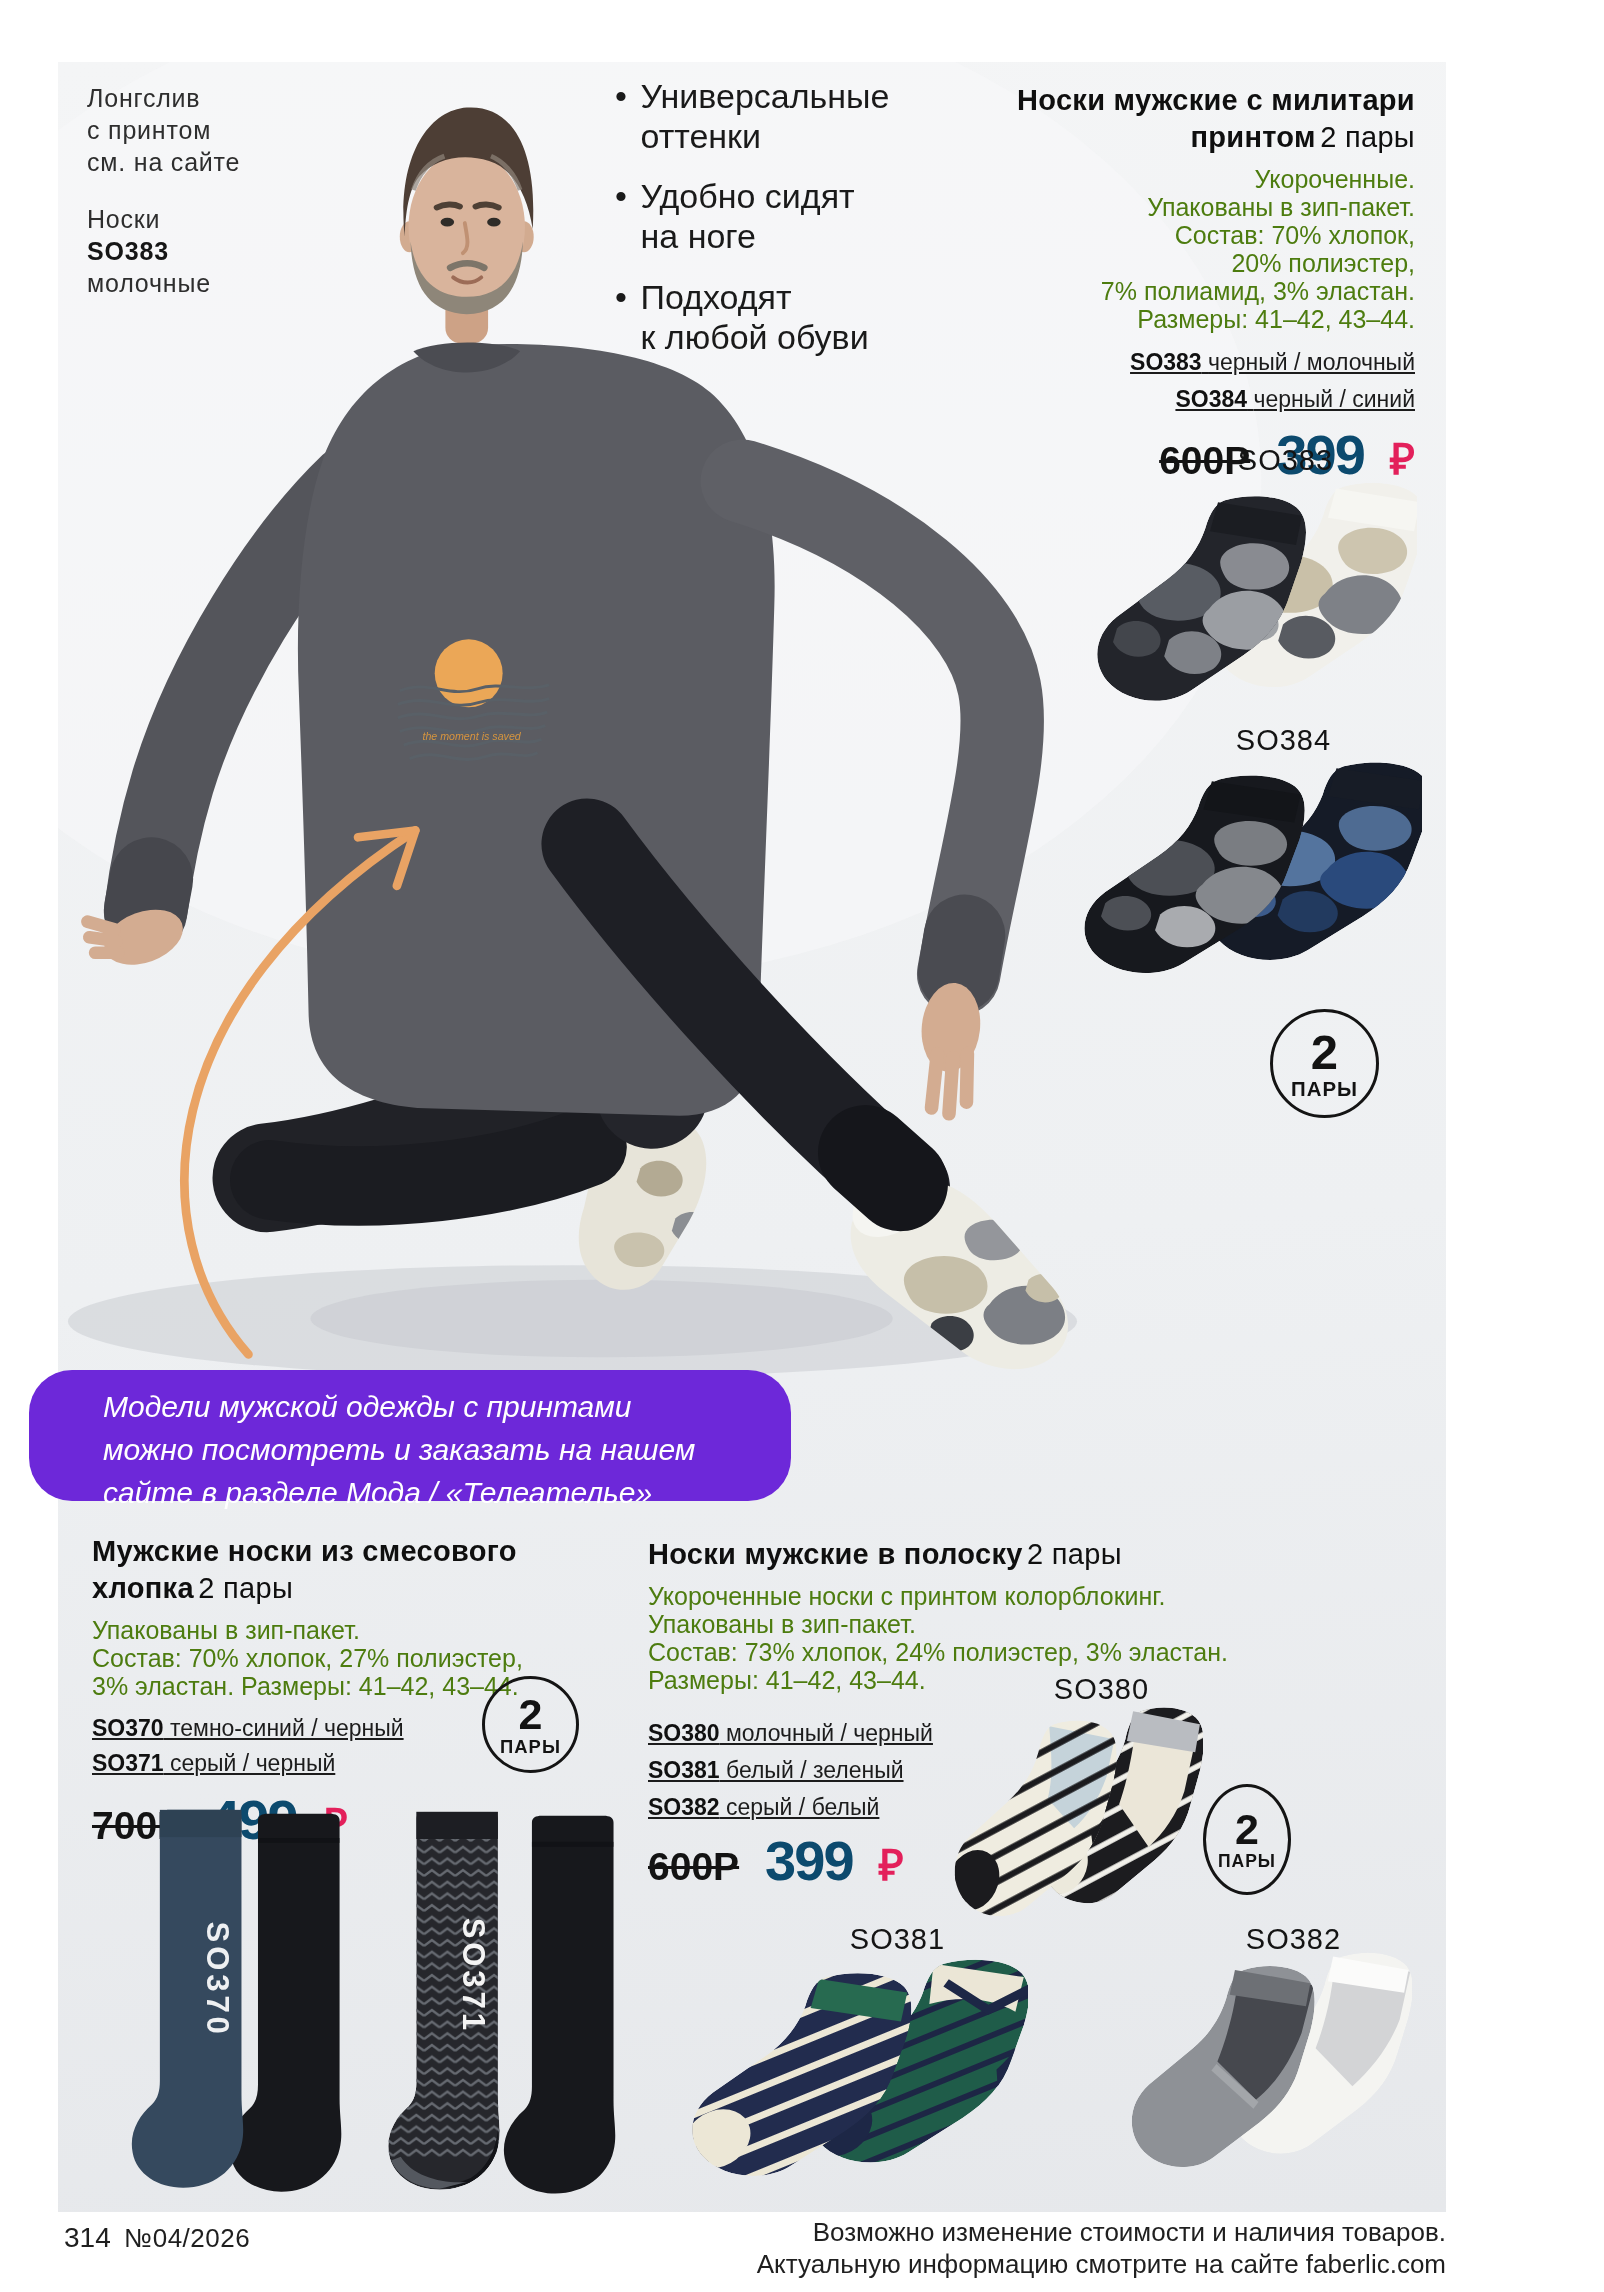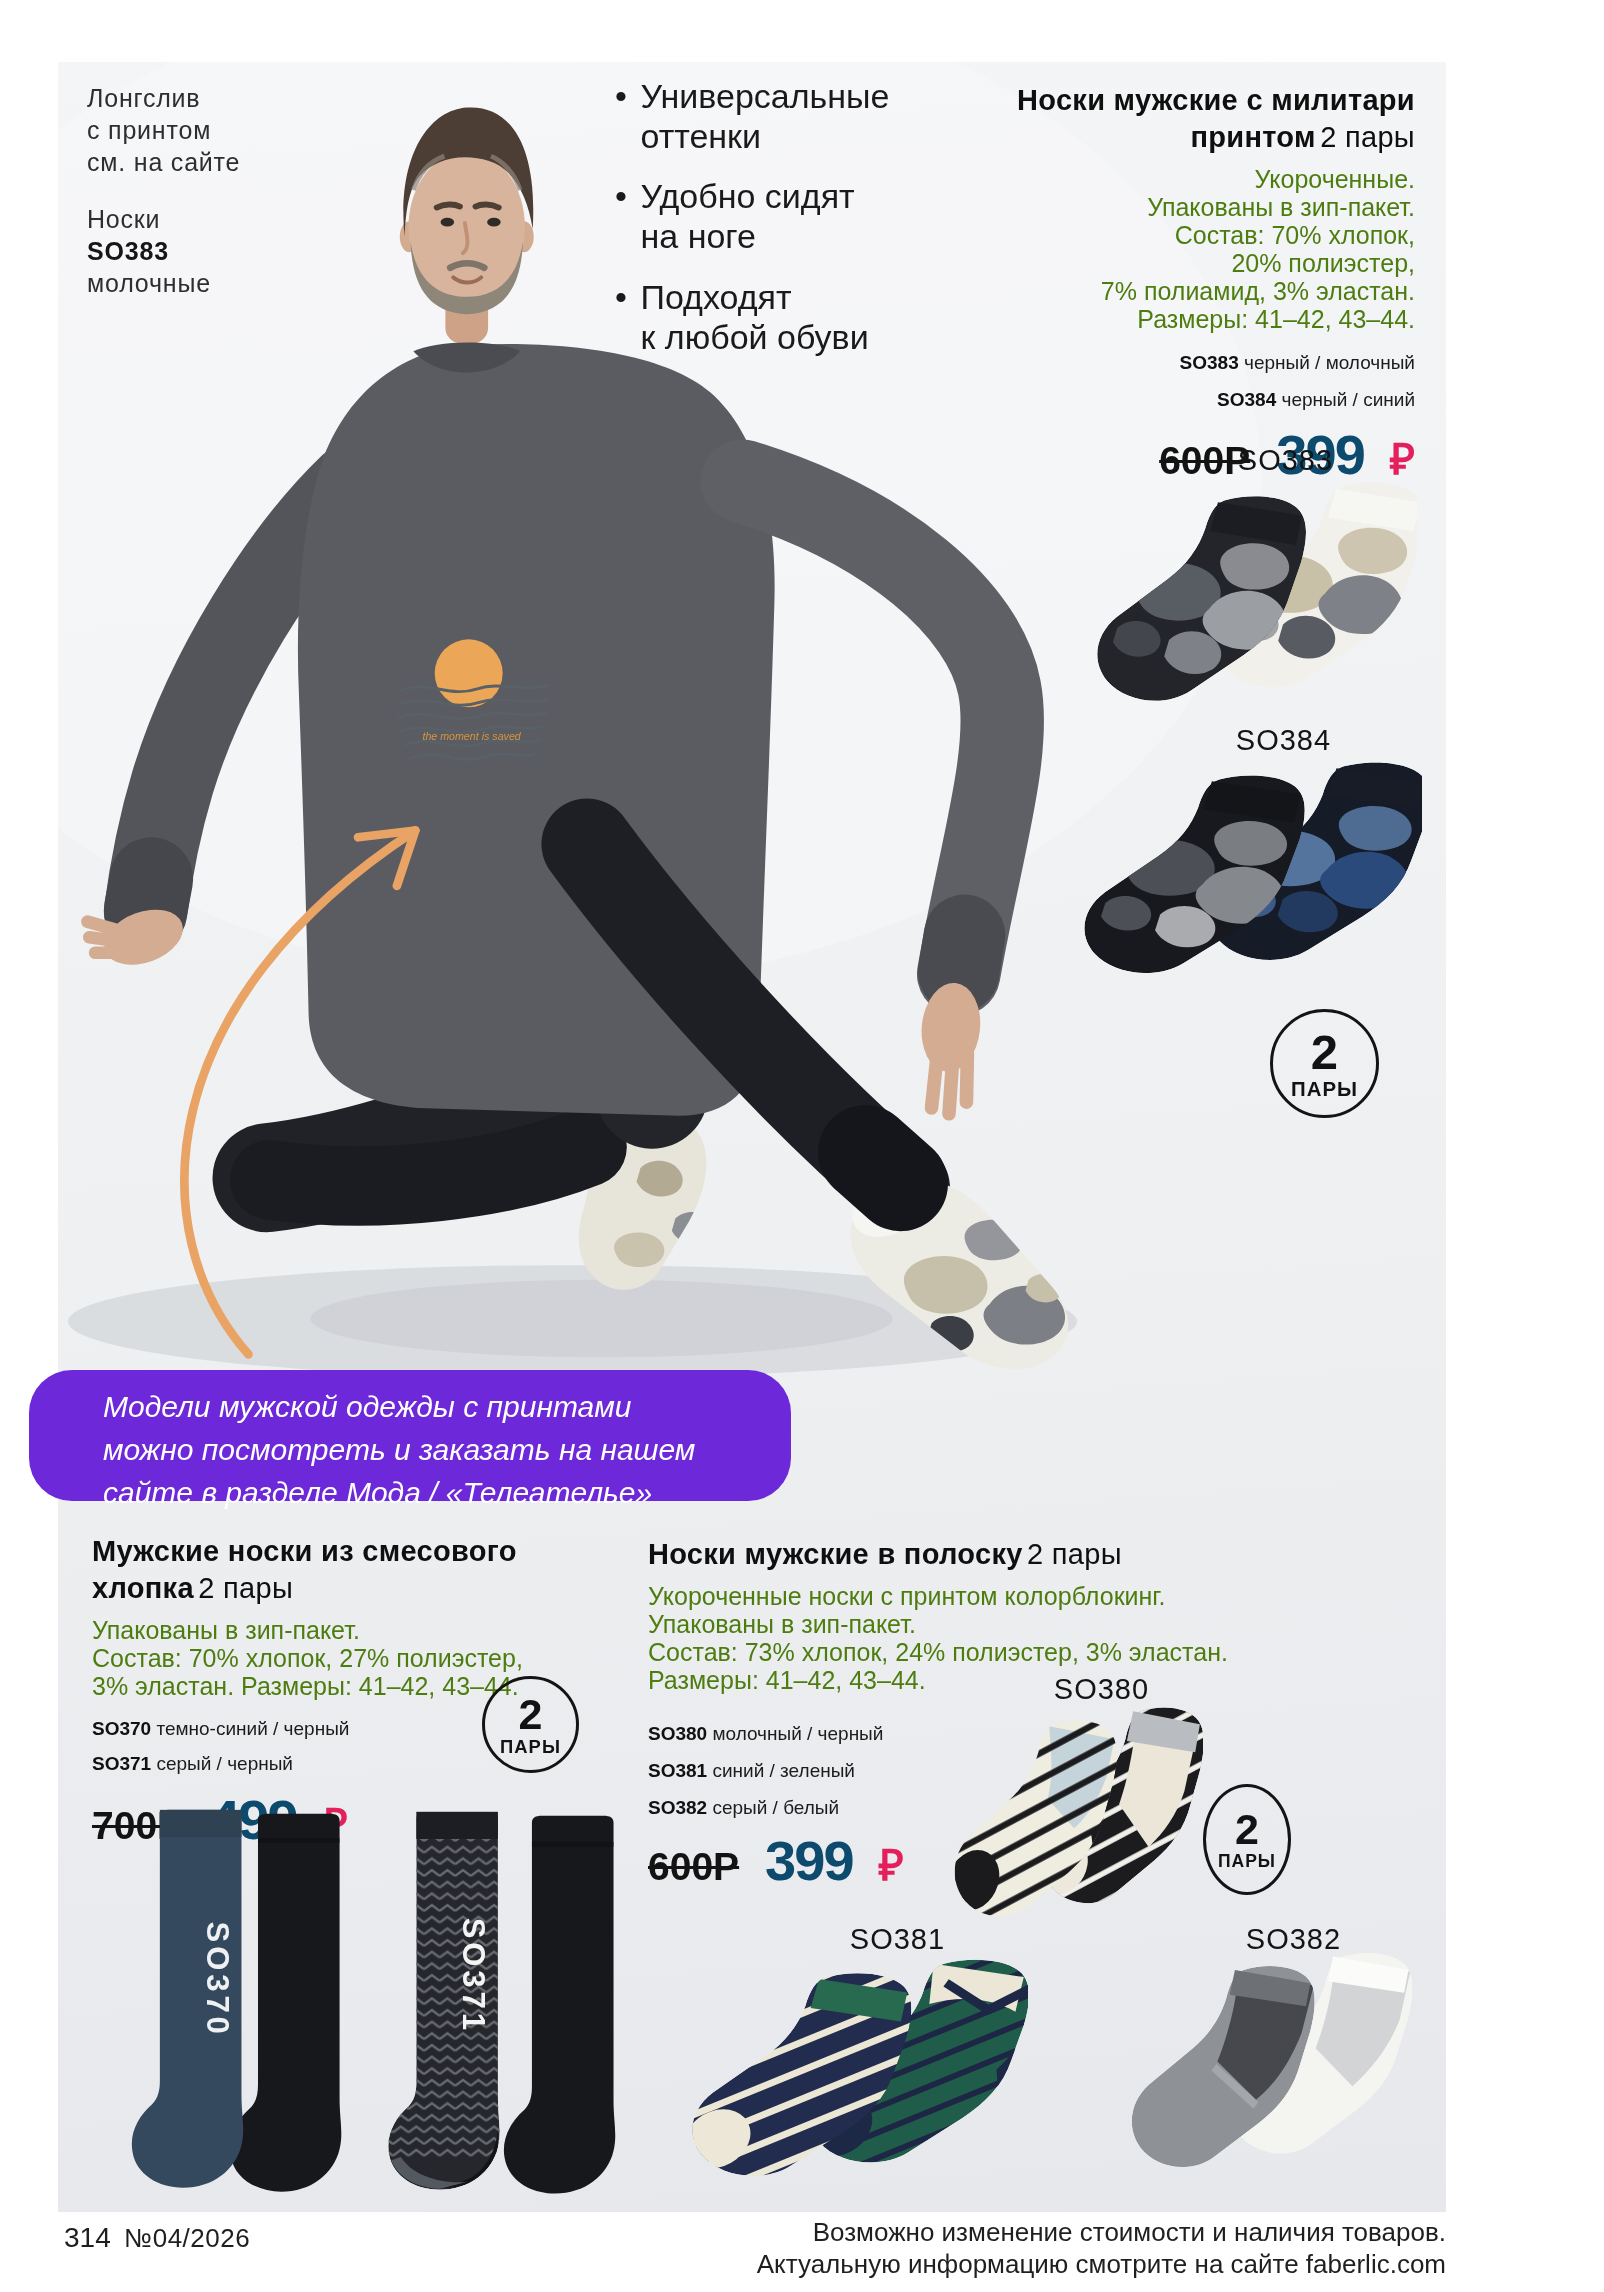--- a/index.html
+++ b/index.html
@@ -10,21 +10,21 @@
          background:linear-gradient(176deg,#f4f5f6 0%,#eef0f2 55%,#e6e8eb 100%);}
   
   .info-left{font-size:25px;line-height:32px;letter-spacing:0.8px;color:#2e2e2e;}
   .info-left .b{font-weight:bold;color:#161616;}
   .bullets{font-size:34px;line-height:40px;color:#1a1a1a;}
   .bullet-item{display:flex;margin-bottom:20.4px;}
   .bullet-dot{margin-right:13.6px;}
   .prod-title{font-size:29px;font-weight:bold;line-height:37px;color:#0f0f0f;letter-spacing:0.3px;}
   .pairs{font-weight:normal;}
   .prod-desc{font-size:25px;line-height:28px;color:#4d7c0f;margin-top:8.7px;}
-  .variant{font-size:19px;color:#1c1c1c;}
+  .variant{font-size:23px;color:#1c1c1c;text-decoration:underline;}
   .variant .code{font-weight:bold;color:#111;}
   .price-row{display:flex;align-items:baseline;gap:26px;}
   .price-old{font-size:39px;font-weight:bold;color:#131313;text-decoration:line-through;}
   .price-new{font-size:56px;font-weight:800;color:#0c4a6e;letter-spacing:-1.9px;}
   .price-cur{font-size:43px;font-weight:800;color:#e3205b;}
   .right-col{text-align:right;}
   .right-col .price-row{justify-content:flex-end;}
   .sock-label{font-size:29px;color:#141414;text-align:center;letter-spacing:1px;}
   .badge{border:3.9px solid #141414;border-radius:50%;display:flex;flex-direction:column;
          align-items:center;justify-content:center;line-height:1;background:transparent;}
@@ -355,21 +355,21 @@
       <div>Упакованы в зип-пакет.</div>
       <div>Состав: 73% хлопок, 24% полиэстер, 3% эластан.</div>
       <div>Размеры: 41–42, 43–44.</div>
     </div>
     <div class="variant" style="margin-top:21px;line-height:37px;">
       <span class="code">SO380</span>
       <span>молочный / черный</span>
     </div>
     <div class="variant" style="line-height:37px;">
       <span class="code">SO381</span>
-      <span>синий / зеленый</span>
+      <span>белый / зеленый</span>
     </div>
     <div class="variant" style="line-height:37px;">
       <span class="code">SO382</span>
       <span>серый / белый</span>
     </div>
     <div class="price-row" style="margin-top:1.9px;">
       <span class="price-old">600Р</span>
       <span class="price-new">399</span>
       <span class="price-cur">₽</span>
     </div>

